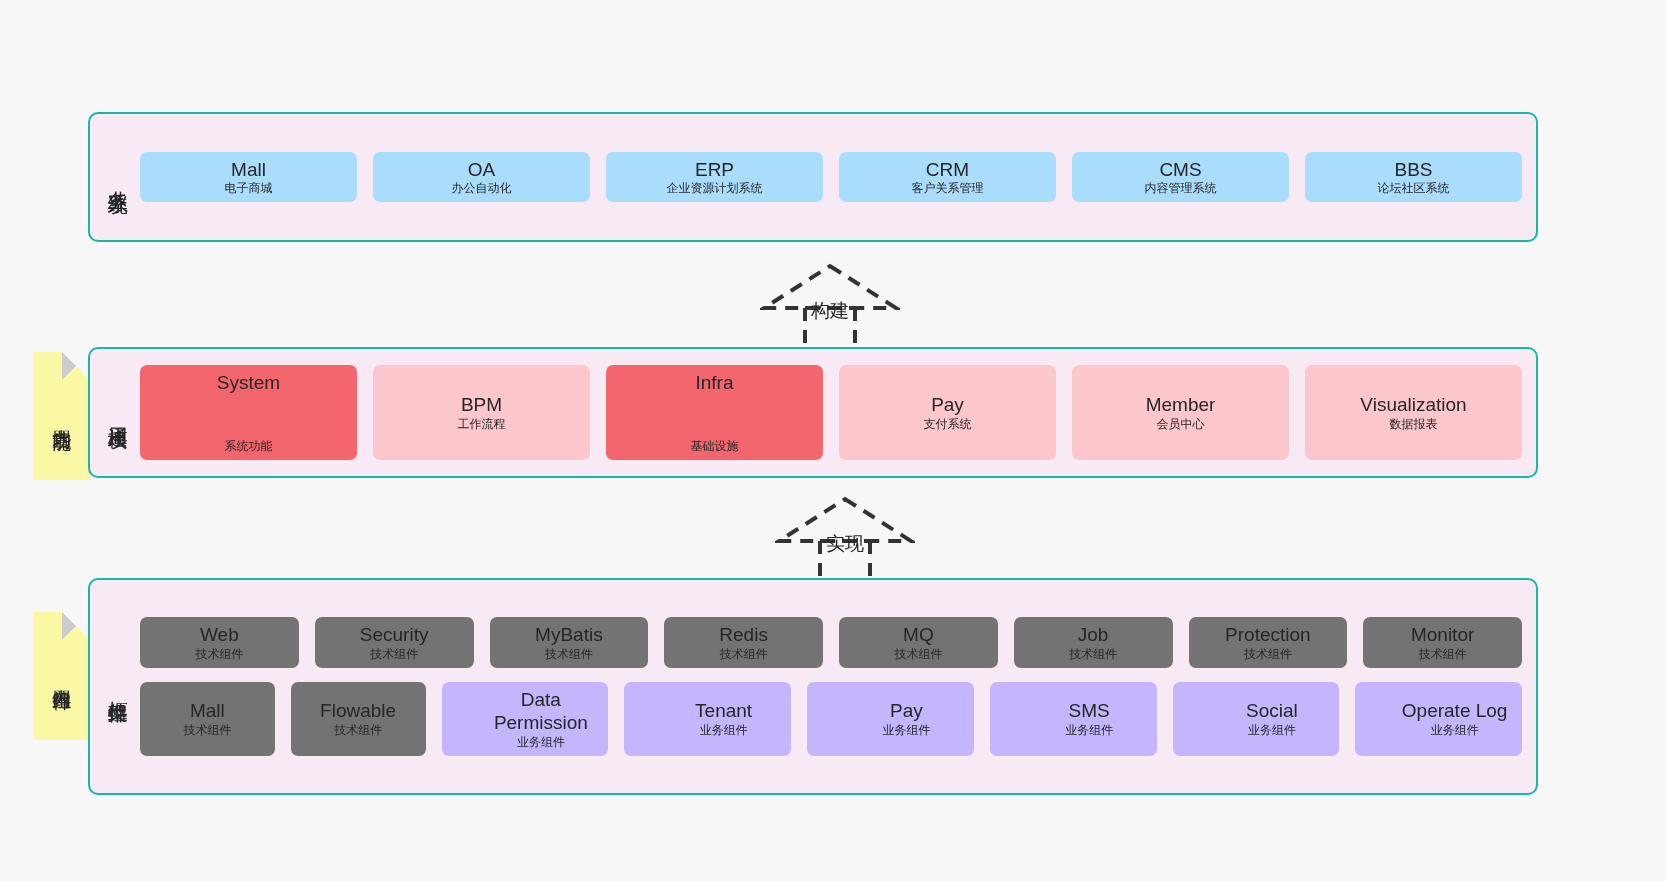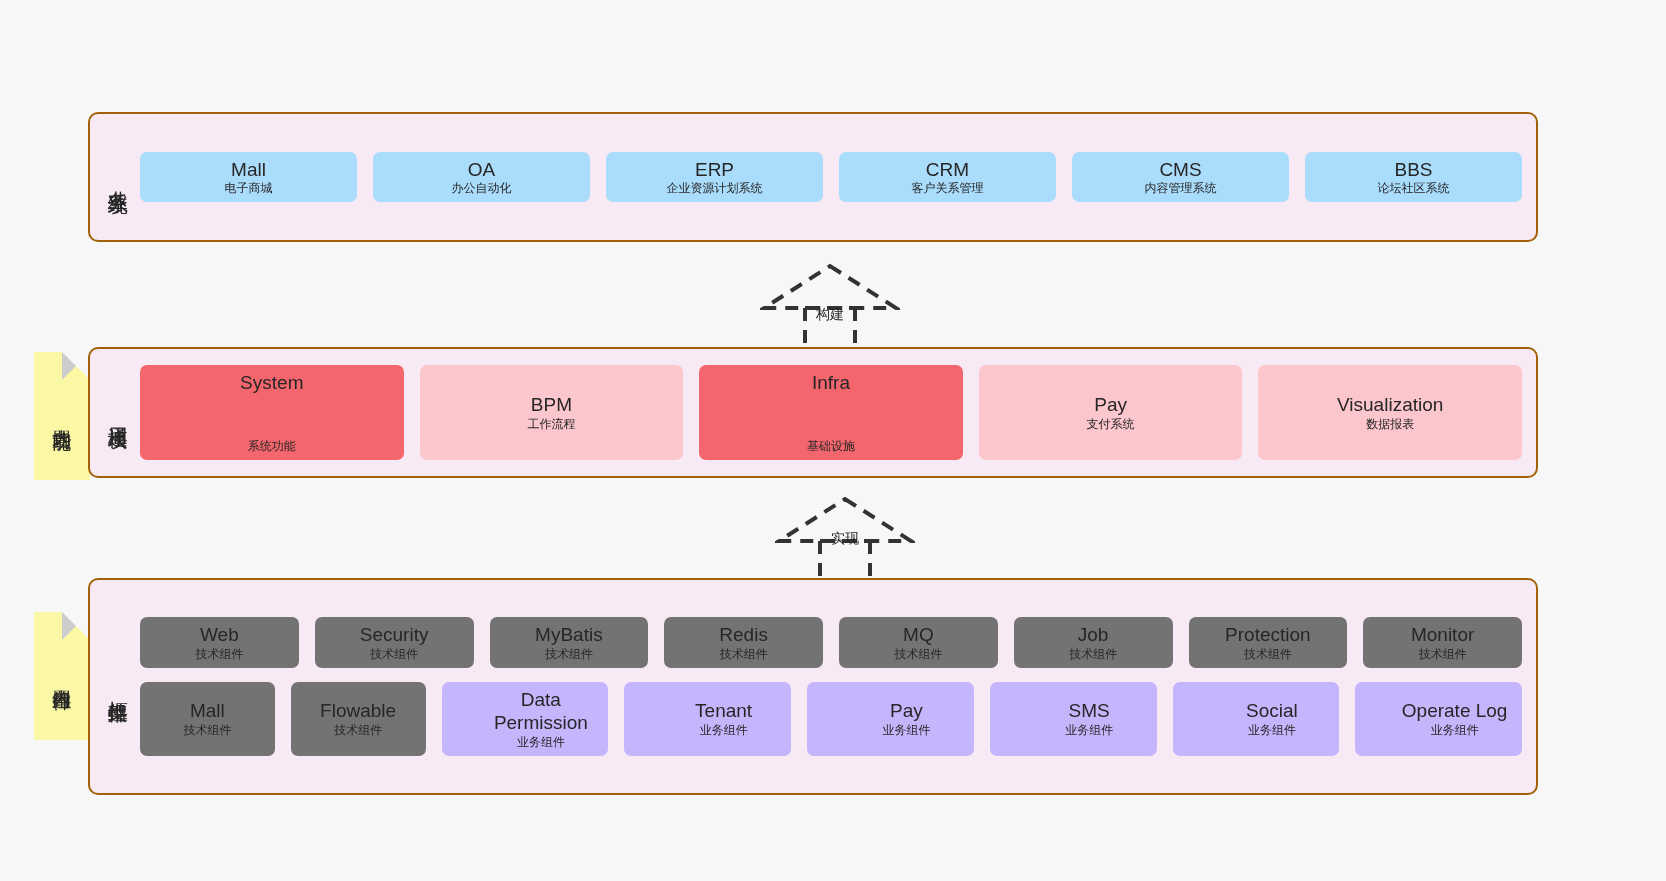--- a/index.html
+++ b/index.html
@@ -10,21 +10,21 @@
     font-family: "Liberation Sans", "DejaVu Sans", sans-serif;
     color: #333333;
     overflow: hidden;
   }
   #canvas { position: relative; width: 1666px; height: 881px; }
 
   
   .layer {
     position: absolute;
     background: #f8eaf4;
-    border: 2px solid #a16207;
+    border: 2px solid #14b8a6;
     border-radius: 10px;
     display: flex;
     align-items: stretch;
     padding: 10px 14px 10px 6px;
   }
   .layer-title {
     width: 44px;
     flex: 0 0 44px;
     display: flex;
     align-items: center;
@@ -107,26 +107,25 @@
     border-color: #cccccc transparent transparent transparent;
   }
 
   
   .arrow { position: absolute; }
   .arrow svg { display: block; }
   .arrow-label {
     position: absolute;
     left: 50%;
     transform: translateX(-50%);
-    font-size: 14px;
+    font-size: 19px;
     color: #262626;
     background: transparent;
     white-space: nowrap;
     user-select: none;
-    margin-top: 8px;
   }
 </style>
 </head>
 <body>
 
 <div id="canvas">
 
   <div class="layer" id="layer-0" style="left:88px; top:112px; width:1450px; height:130px;">
     <div class="layer-title">业务系统</div>
     <div class="layer-body">
@@ -185,35 +184,39 @@
           <div class="t1">BPM</div>
           <div class="t2">工作流程</div>
         </div>
         <div class="card c-red">
           <div class="t1">Infra</div>
           <div class="t2">基础设施</div>
         </div>
         <div class="card c-pink">
           <div class="t1">Pay</div>
           <div class="t2">支付系统</div>
+        </div>
+        <div class="card c-pink">
+          <div class="t1">Member</div>
+          <div class="t2">会员中心</div>
         </div>
         <div class="card c-pink">
           <div class="t1">Visualization</div>
           <div class="t2">数据报表</div>
         </div>
       </div>
     </div>
   </div>
 
   <div class="arrow" style="left:775px; top:495px; width:140px; height:82px;">
     <svg width="140" height="82" viewBox="0 0 140 82" aria-hidden="true">
       <path d="M70 4 L136 46 L4 46 Z" fill="none" stroke="#333333" stroke-width="4" stroke-dasharray="13 9" stroke-linejoin="miter"></path>
       <path d="M45 46 L45 82 M95 46 L95 82 M45 46 L95 46" fill="none" stroke="#333333" stroke-width="4" stroke-dasharray="13 9"></path>
     </svg>
-    <span class="arrow-label" style="top:27px;">实现</span>
+    <span class="arrow-label" style="top:36px;">实现</span>
   </div>
 
   <div class="note" style="left:34px; top:612px; width:56px; height:128px;">
     <span>内置组件</span>
   </div>
 
   <div class="layer" id="layer-2" style="left:88px; top:578px; width:1450px; height:217px;">
     <div class="layer-title">框架组件</div>
     <div class="layer-body">
 

